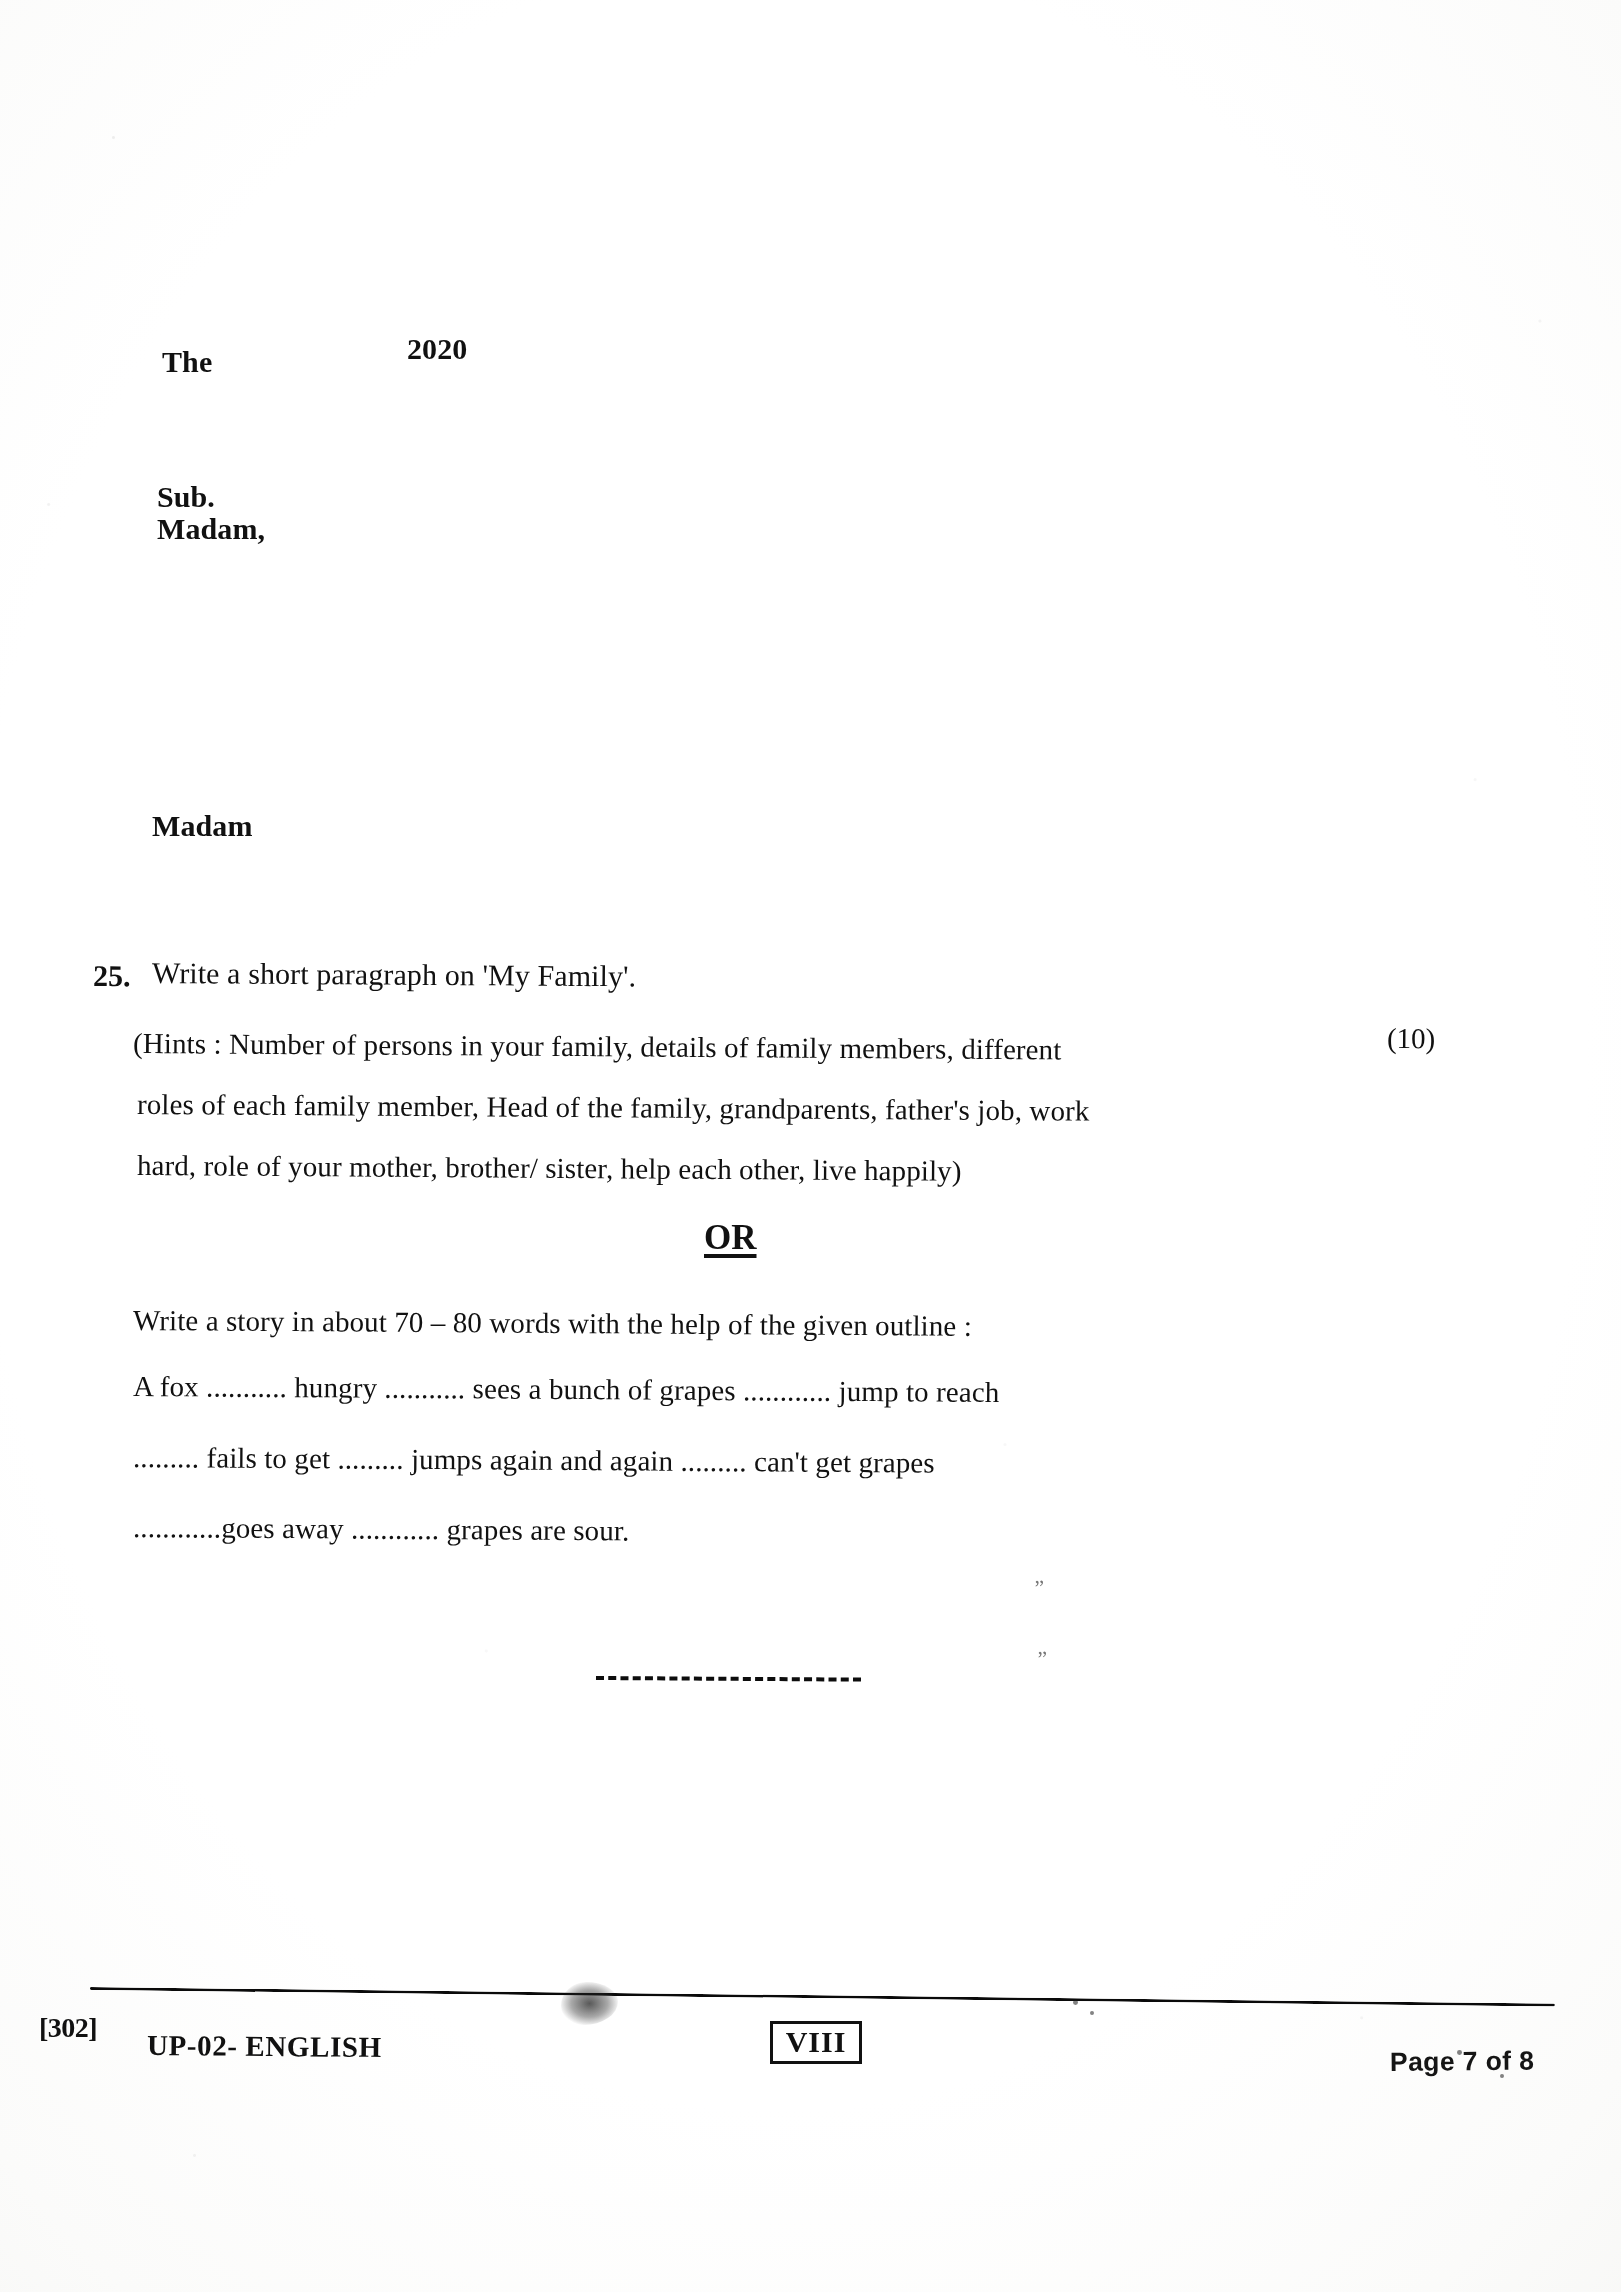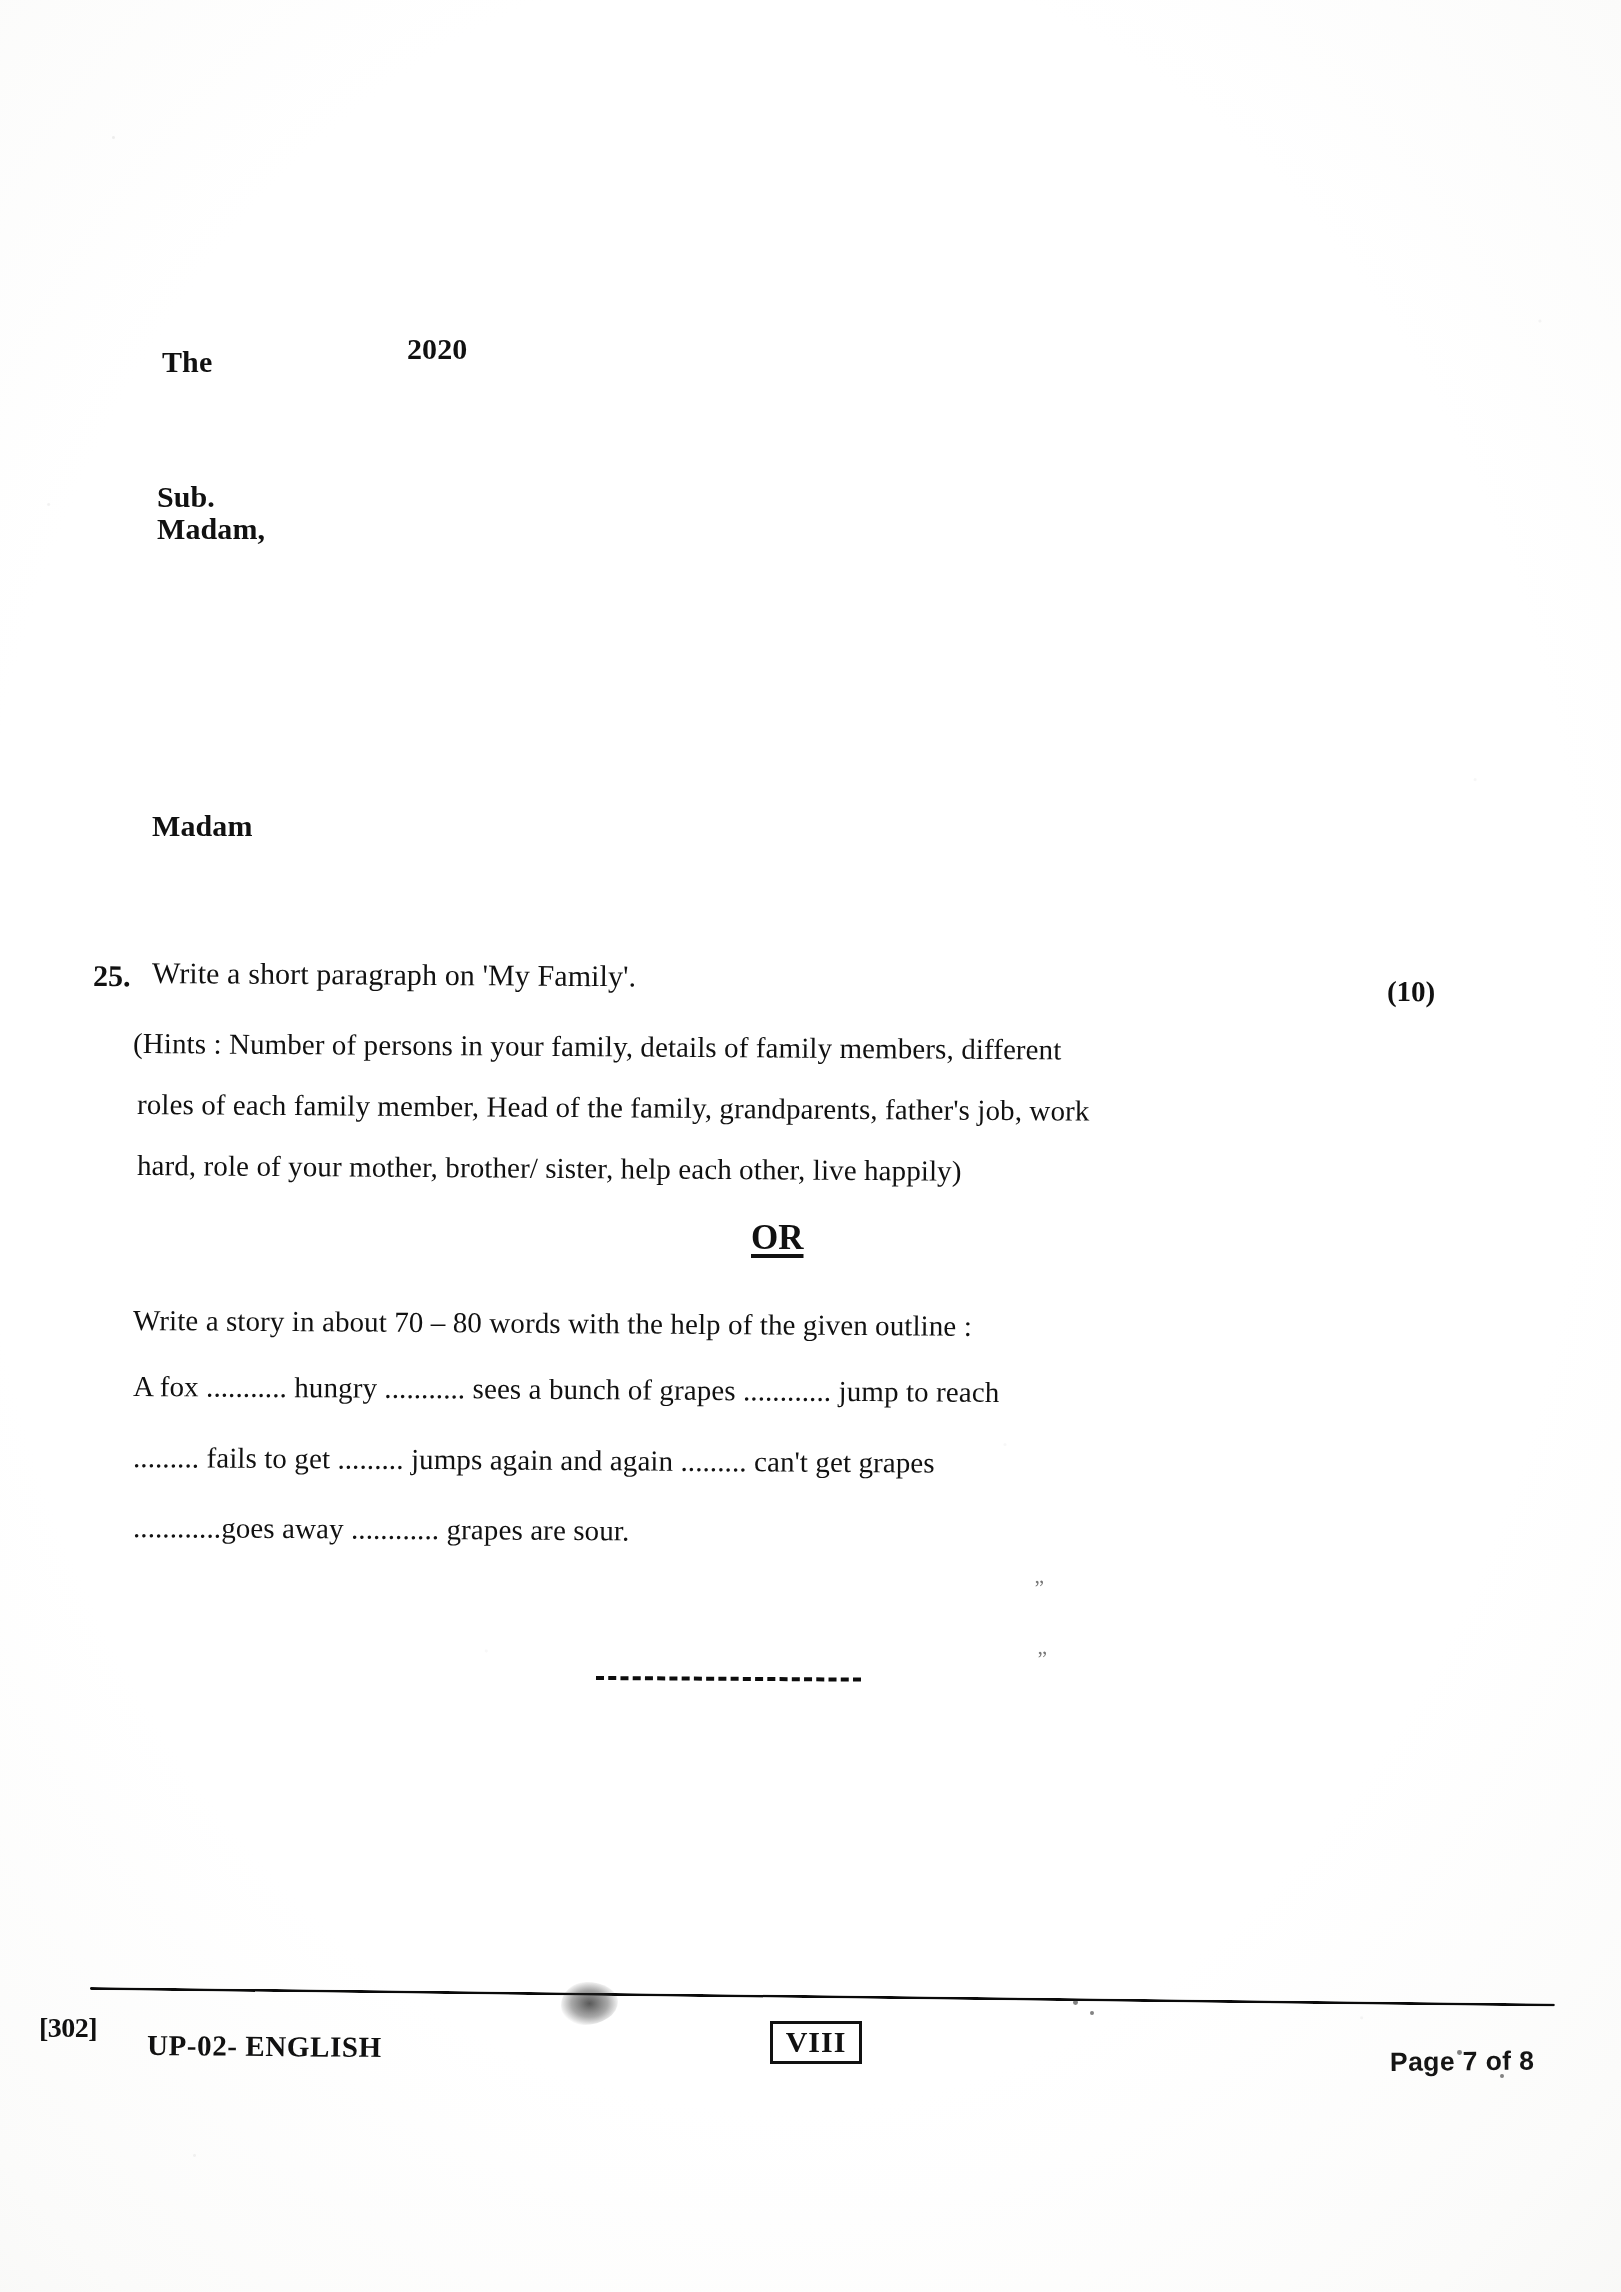--- a/index.html
+++ b/index.html
@@ -81,22 +81,23 @@
 
   
   .q-num {
     position: absolute;
     font-weight: 700;
     font-size: 30px;
     margin-left: 28px;
   }
   .marks {
     position: absolute;
-    font-weight: 700;
-    font-size: 29px;
+    font-weight: 400;
+    font-size: 29px;
+    margin-top: 47px;
   }
 
   .or-head {
     position: absolute;
     font-weight: 700;
     font-size: 35px;
     text-decoration: underline;
     text-underline-offset: 4.9px;
     text-decoration-thickness: 3.9px;
   }
@@ -216,21 +217,21 @@
   <div class="q-num skew-c" style="left:65px; top:959px;">25.</div>
 
   <div class="txt skew-c" style="left:152px; top:956px; font-size:30px;">Write a short paragraph on 'My Family'.</div>
 
   <div class="marks skew-c" style="left:1387px; top:975px;">(10)</div>
 
   <div class="txt skew-c" style="left:133px; top:1027px;">(Hints : Number of persons in your family, details of family members, different</div>
   <div class="txt skew-c" style="left:137px; top:1088px;">roles of each family member, Head of the family, grandparents, father's job, work</div>
   <div class="txt skew-c" style="left:137px; top:1149px;">hard, role of your mother, brother/ sister, help each other, live happily)</div>
 
-  <div class="or-head" style="left:704px; top:1218px;margin-left:47px;">OR</div>
+  <div class="or-head" style="left:704px; top:1218px;">OR</div>
 
   <div class="txt skew-c" style="left:133px; top:1304px;">Write a story in about 70 – 80 words with the help of the given outline :</div>
 
   <div class="txt skew-c" style="left:133px; top:1370px;">A fox ........... hungry ........... sees a bunch of grapes ............ jump to reach</div>
   <div class="txt skew-c" style="left:133px; top:1441px;">......... fails to get ......... jumps again and again ......... can't get grapes</div>
   <div class="txt skew-c" style="left:133px; top:1511px;">............goes away ............ grapes are sour.</div>
 
   <div class="sep" style="left:596px; top:1676px; width:265px;"></div>
 
   <div class="ghost-mark" style="left:1034px; top:1564px;">„</div>

